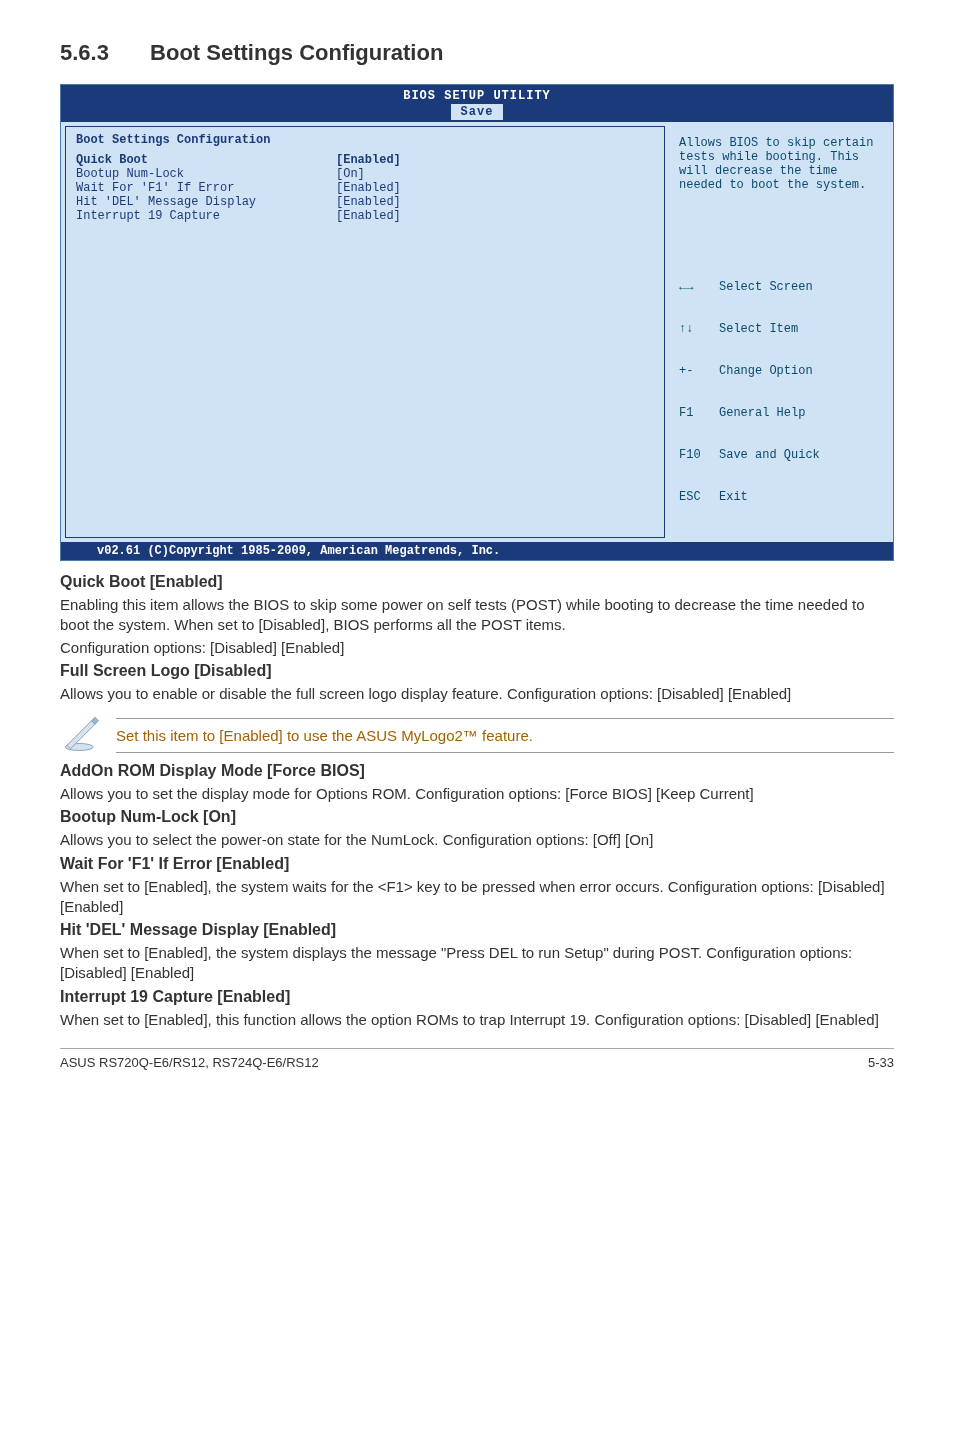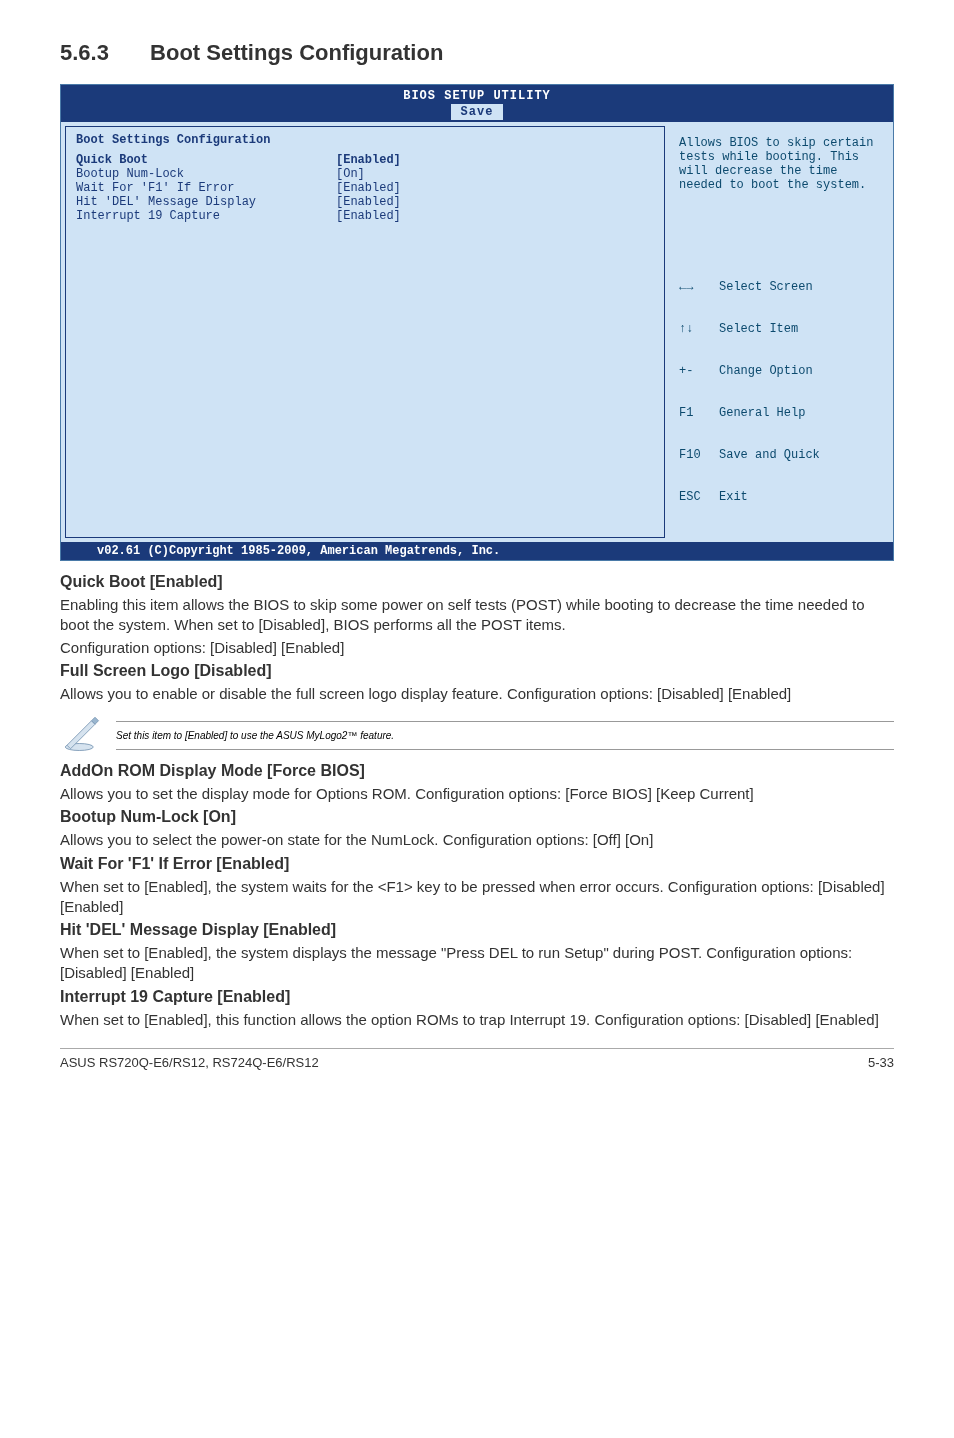--- a/index.html
+++ b/index.html
@@ -113,24 +113,23 @@
   .note-icon {
     width: 50px;
     flex-shrink: 0;
   }
   .note-icon svg { width: 42px; height: 42px; }
   .note-text {
     flex: 1;
     border-top: 1px solid #999;
     border-bottom: 1px solid #999;
     padding: 8px 0;
-    font-size: 10px;
-    color: #000000;
+    font-size: 15px;
+    color: #a16207;
     margin-left: 6px;
-    font-style: italic;
   }
 
   .footer {
     display: flex;
     justify-content: space-between;
     font-size: 13px;
     color: #333;
     border-top: 1px solid #aaa;
     padding-top: 6px;
     margin-top: 18px;

